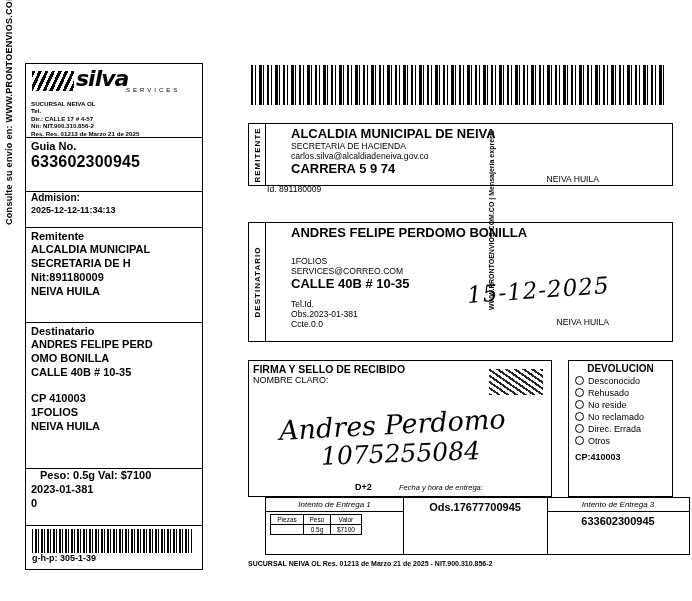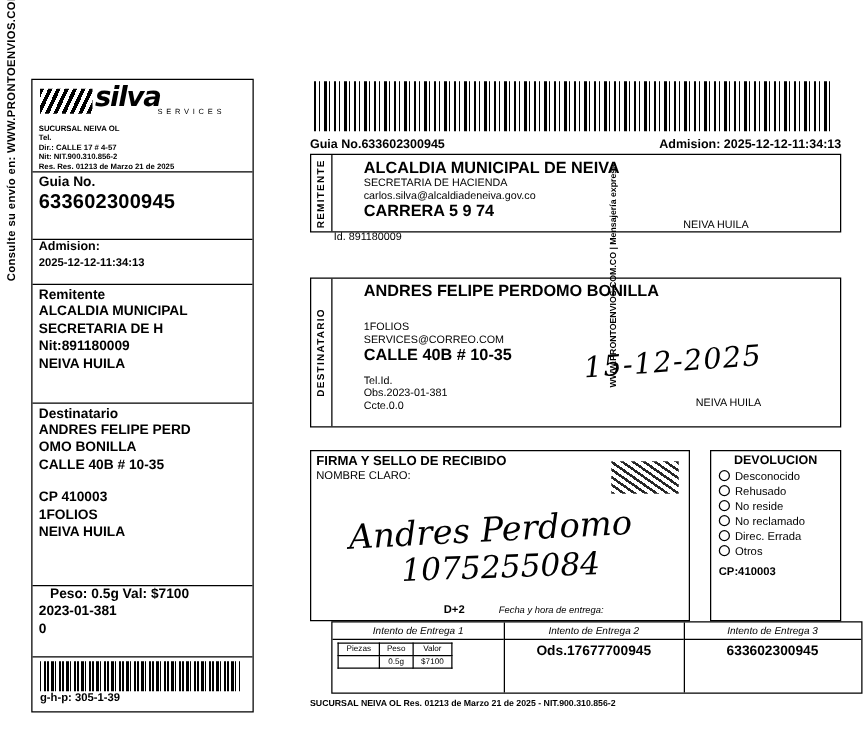--- a/index.html
+++ b/index.html
@@ -137,24 +137,20 @@
       <div style="position:absolute;left:6px;top:3px;width:160px;height:24px;
                   background:repeating-linear-gradient(90deg,#000 0 1px,#fff 1px 3px,#000 3px 5px,#fff 5px 6px);"></div>
       <div style="position:absolute;left:6px;top:27px;font-size:9px;font-weight:bold;">g-h-p: 305-1-39</div>
     </div>
   </div>
 
   <div class="label">
 
     <div class="barcode"></div>
 
-    <div class="lbl-head">
-      <span>Guia No.633602300945</span>
-      <span class="r">Admision: 2025-12-12-11:34:13</span>
-    </div>
 
     <div class="box" style="left:5px;top:63px;width:425px;height:63px;">
       <div class="side-vert">
         <span>REMITENTE</span>
       </div>
       <div class="bx-inner">
         <div class="t13">ALCALDIA MUNICIPAL DE NEIVA</div>
         <div class="t9">SECRETARIA DE HACIENDA</div>
         <div class="t9">carlos.silva@alcaldiadeneiva.gov.co</div>
         <div class="t13">CARRERA 5 9 74</div>
@@ -227,21 +223,20 @@
           </tr>
           <tr>
             <td></td>
             <td>0.5g</td>
             <td>$7100</td>
           </tr>
         </tbody>
           </table>
       </div>
       <div style="position:absolute;left:137px;top:0;width:144px;height:100%;border-right:1.2px solid #000;">
-        <div class="att-h">Intento de Entrega 2</div>
         <div class="att-b">Ods.17677700945</div>
       </div>
       <div style="position:absolute;left:281px;top:0;width:142px;height:100%;">
         <div class="att-h">Intento de Entrega 3</div>
         <div class="att-b">633602300945</div>
       </div>
     </div>
 
   </div>
 

